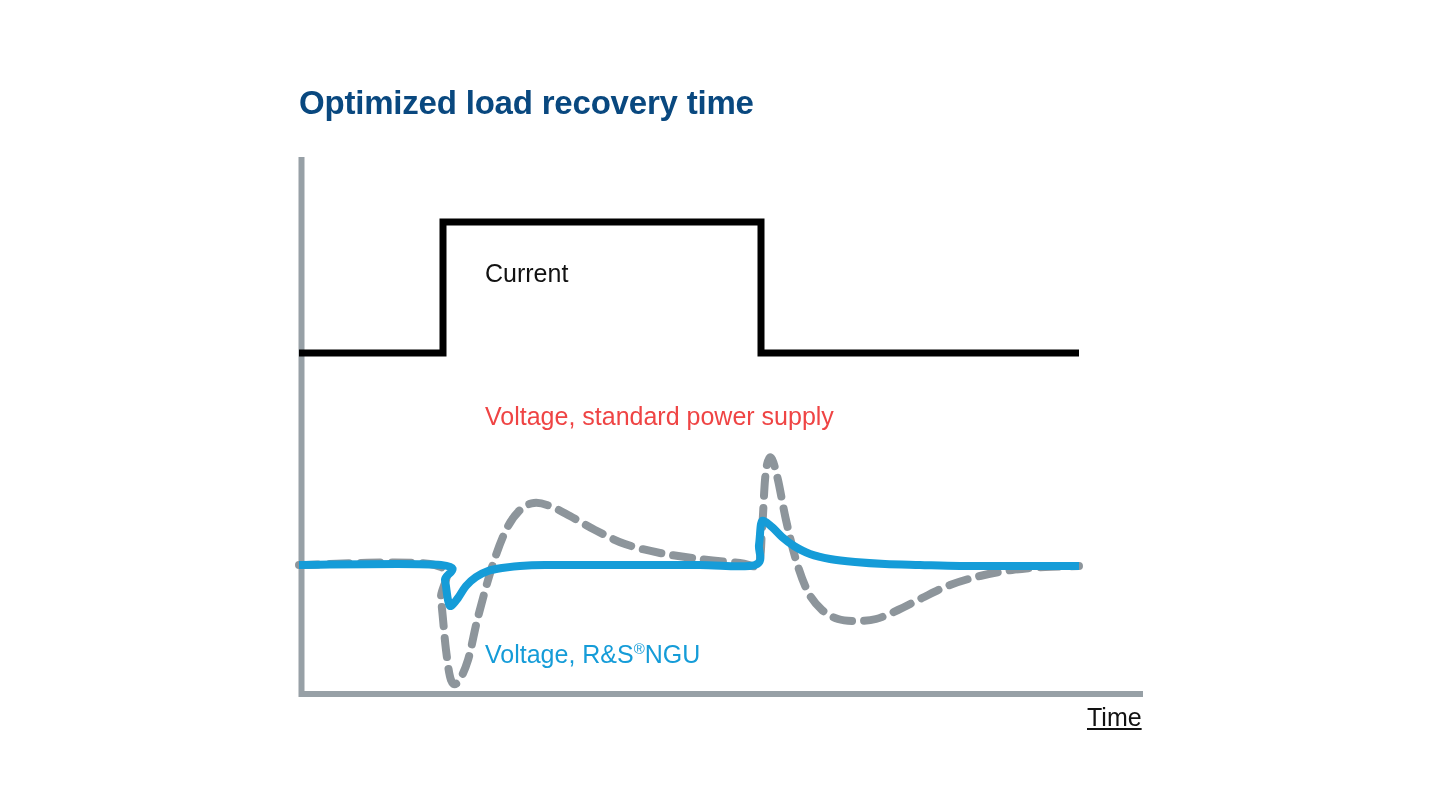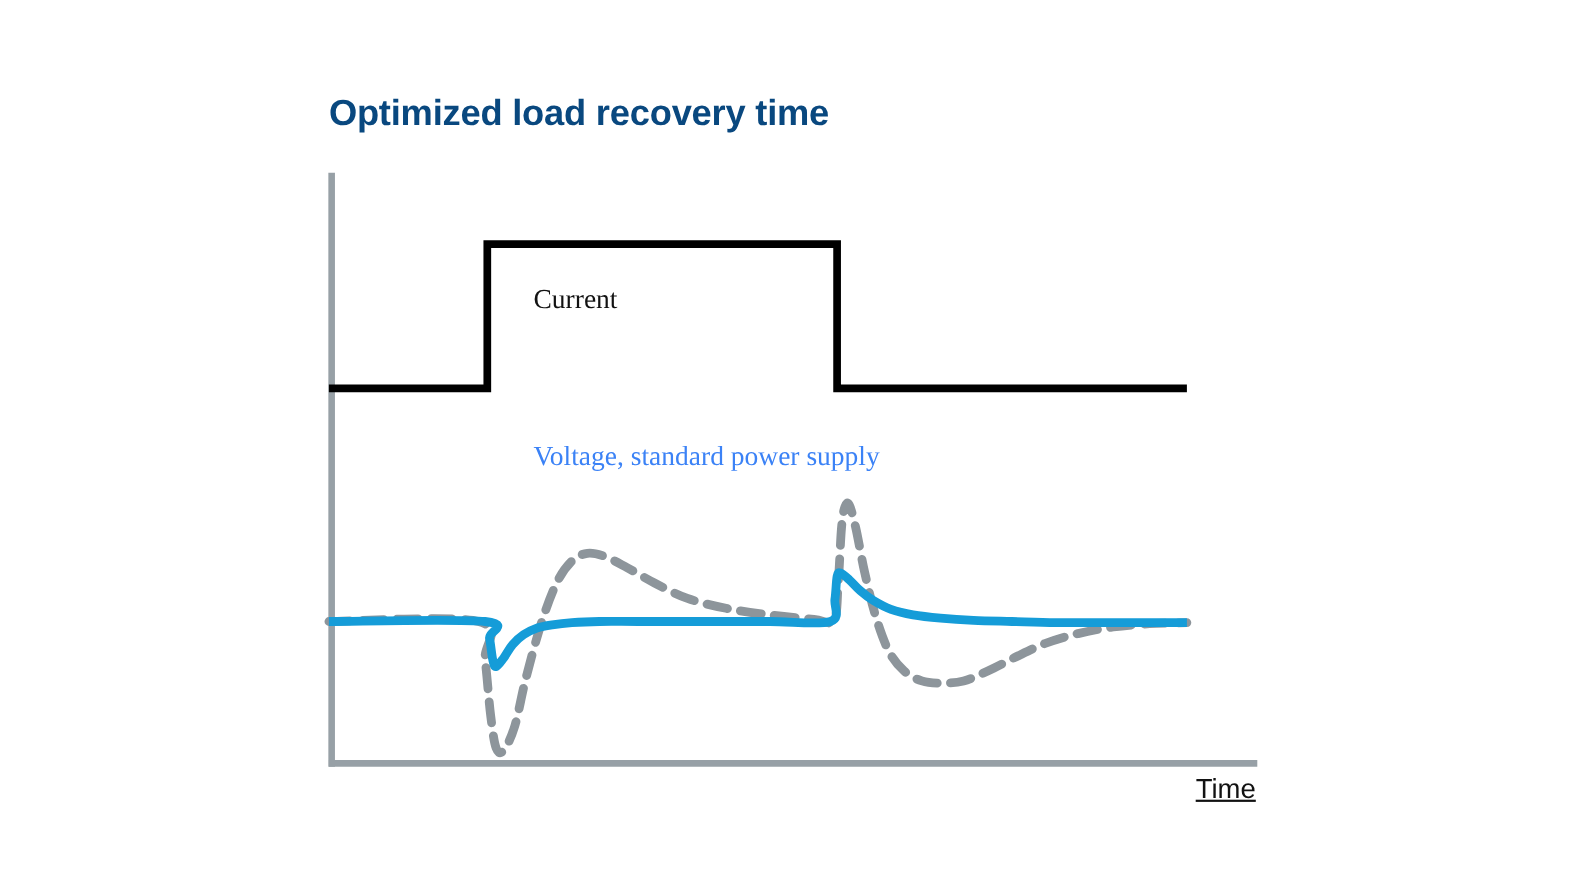--- a/index.html
+++ b/index.html
@@ -37,33 +37,33 @@
     left: 1087px;
     top: 703px;
     font-family: "Liberation Sans", sans-serif;
     font-size: 25px;
     color: #121212;
     white-space: nowrap;
     text-decoration: underline;
   }
   .series-label {
     position: absolute;
-    font-family: Liberation Serif, serif;
+    font-family: Liberation Sans, sans-serif;
     font-size: 25px;
     white-space: nowrap;
   }
   .label-current {
     left: 485px;
     top: 259px;
     color: #121212;
   }
   .label-standard {
     left: 485px;
     top: 402px;
-    color: #3b82f6;
+    color: #ef4444;
   }
   .label-ngu {
     left: 485px;
     top: 640px;
     color: #159CD8;
   }
   .label-ngu sup {
     font-size: 15px;
     vertical-align: super;
     line-height: 0;
@@ -86,16 +86,17 @@
 
     <path id="series-standard" fill="none" stroke="#8D959B" stroke-width="8" stroke-linecap="round" stroke-linejoin="round" stroke-dasharray="19 12" d="M299 565 C321.67 565.00,411.33 559.17,435 565 C458.67 570.83,439.17 585.83,441 600 C442.83 614.17,444.33 636.67,446 650 C447.67 663.33,449.00 674.67,451 680 C453.00 685.33,455.17 685.33,458 682 C460.83 678.67,464.67 670.83,468 660 C471.33 649.17,474.00 632.50,478 617 C482.00 601.50,487.33 581.50,492 567 C496.67 552.50,501.33 539.50,506 530 C510.67 520.50,515.33 514.50,520 510 C524.67 505.50,529.00 503.67,534 503 C539.00 502.33,544.00 503.83,550 506 C556.00 508.17,562.50 512.00,570 516 C577.50 520.00,585.83 525.33,595 530 C604.17 534.67,614.17 540.17,625 544 C635.83 547.83,647.50 550.50,660 553 C672.50 555.50,686.67 557.33,700 559 C713.33 560.67,730.33 562.17,740 563 C749.67 563.83,754.33 569.50,758 564 C761.67 558.50,760.83 544.00,762 530 C763.17 516.00,764.00 491.50,765 480 C766.00 468.50,766.83 464.50,768 461 C769.17 457.50,770.33 455.83,772 459 C773.67 462.17,775.67 469.83,778 480 C780.33 490.17,783.00 506.67,786 520 C789.00 533.33,792.33 548.00,796 560 C799.67 572.00,803.67 583.67,808 592 C812.33 600.33,817.00 605.50,822 610 C827.00 614.50,832.33 617.17,838 619 C843.67 620.83,849.67 621.00,856 621 C862.33 621.00,869.00 620.83,876 619 C883.00 617.17,890.33 613.50,898 610 C905.67 606.50,913.33 602.17,922 598 C930.67 593.83,940.33 588.67,950 585 C959.67 581.33,969.67 578.50,980 576 C990.33 573.50,1001.17 571.50,1012 570 C1022.83 568.50,1033.83 567.67,1045 567 C1056.17 566.33,1073.33 566.17,1079 566"></path>
 
     <path id="series-ngu" fill="none" stroke="#159CD8" stroke-width="8" stroke-linecap="butt" stroke-linejoin="round" d="M299 565 C322.67 565.00,416.67 562.50,441 565 C465.33 567.50,443.83 574.17,445 580 C446.17 585.83,447.00 595.67,448 600 C449.00 604.33,449.33 606.33,451 606 C452.67 605.67,455.50 601.33,458 598 C460.50 594.67,463.00 589.50,466 586 C469.00 582.50,472.33 579.50,476 577 C479.67 574.50,483.67 572.50,488 571 C492.33 569.50,496.67 568.83,502 568 C507.33 567.17,512.83 566.50,520 566 C527.17 565.50,535.00 565.17,545 565 C555.00 564.83,564.17 565.00,580 565 C595.83 565.00,620.00 565.00,640 565 C660.00 565.00,680.83 565.00,700 565 C719.17 565.00,745.17 568.33,755 565 C764.83 561.67,758.00 551.83,759 545 C760.00 538.17,760.17 528.00,761 524 C761.83 520.00,762.17 520.50,764 521 C765.83 521.50,769.00 524.33,772 527 C775.00 529.67,778.33 533.83,782 537 C785.67 540.17,789.33 543.17,794 546 C798.67 548.83,804.00 551.83,810 554 C816.00 556.17,822.50 557.67,830 559 C837.50 560.33,845.83 561.17,855 562 C864.17 562.83,874.17 563.50,885 564 C895.83 564.50,907.50 564.67,920 565 C932.50 565.33,945.83 565.83,960 566 C974.17 566.17,990.83 566.00,1005 566 C1019.17 566.00,1032.67 566.00,1045 566 C1057.33 566.00,1073.33 566.00,1079 566"></path>
   </svg>
 
   <div class="series-label label-current">Current</div>
 
   <div class="series-label label-standard">Voltage, standard power supply</div>
 
+  <div class="series-label label-ngu"><span>Voltage, R&amp;S</span><sup>®</sup><span>NGU</span></div>
 
   <div class="axis-label-time">Time</div>
 
 </div>
 
 </body></html>

